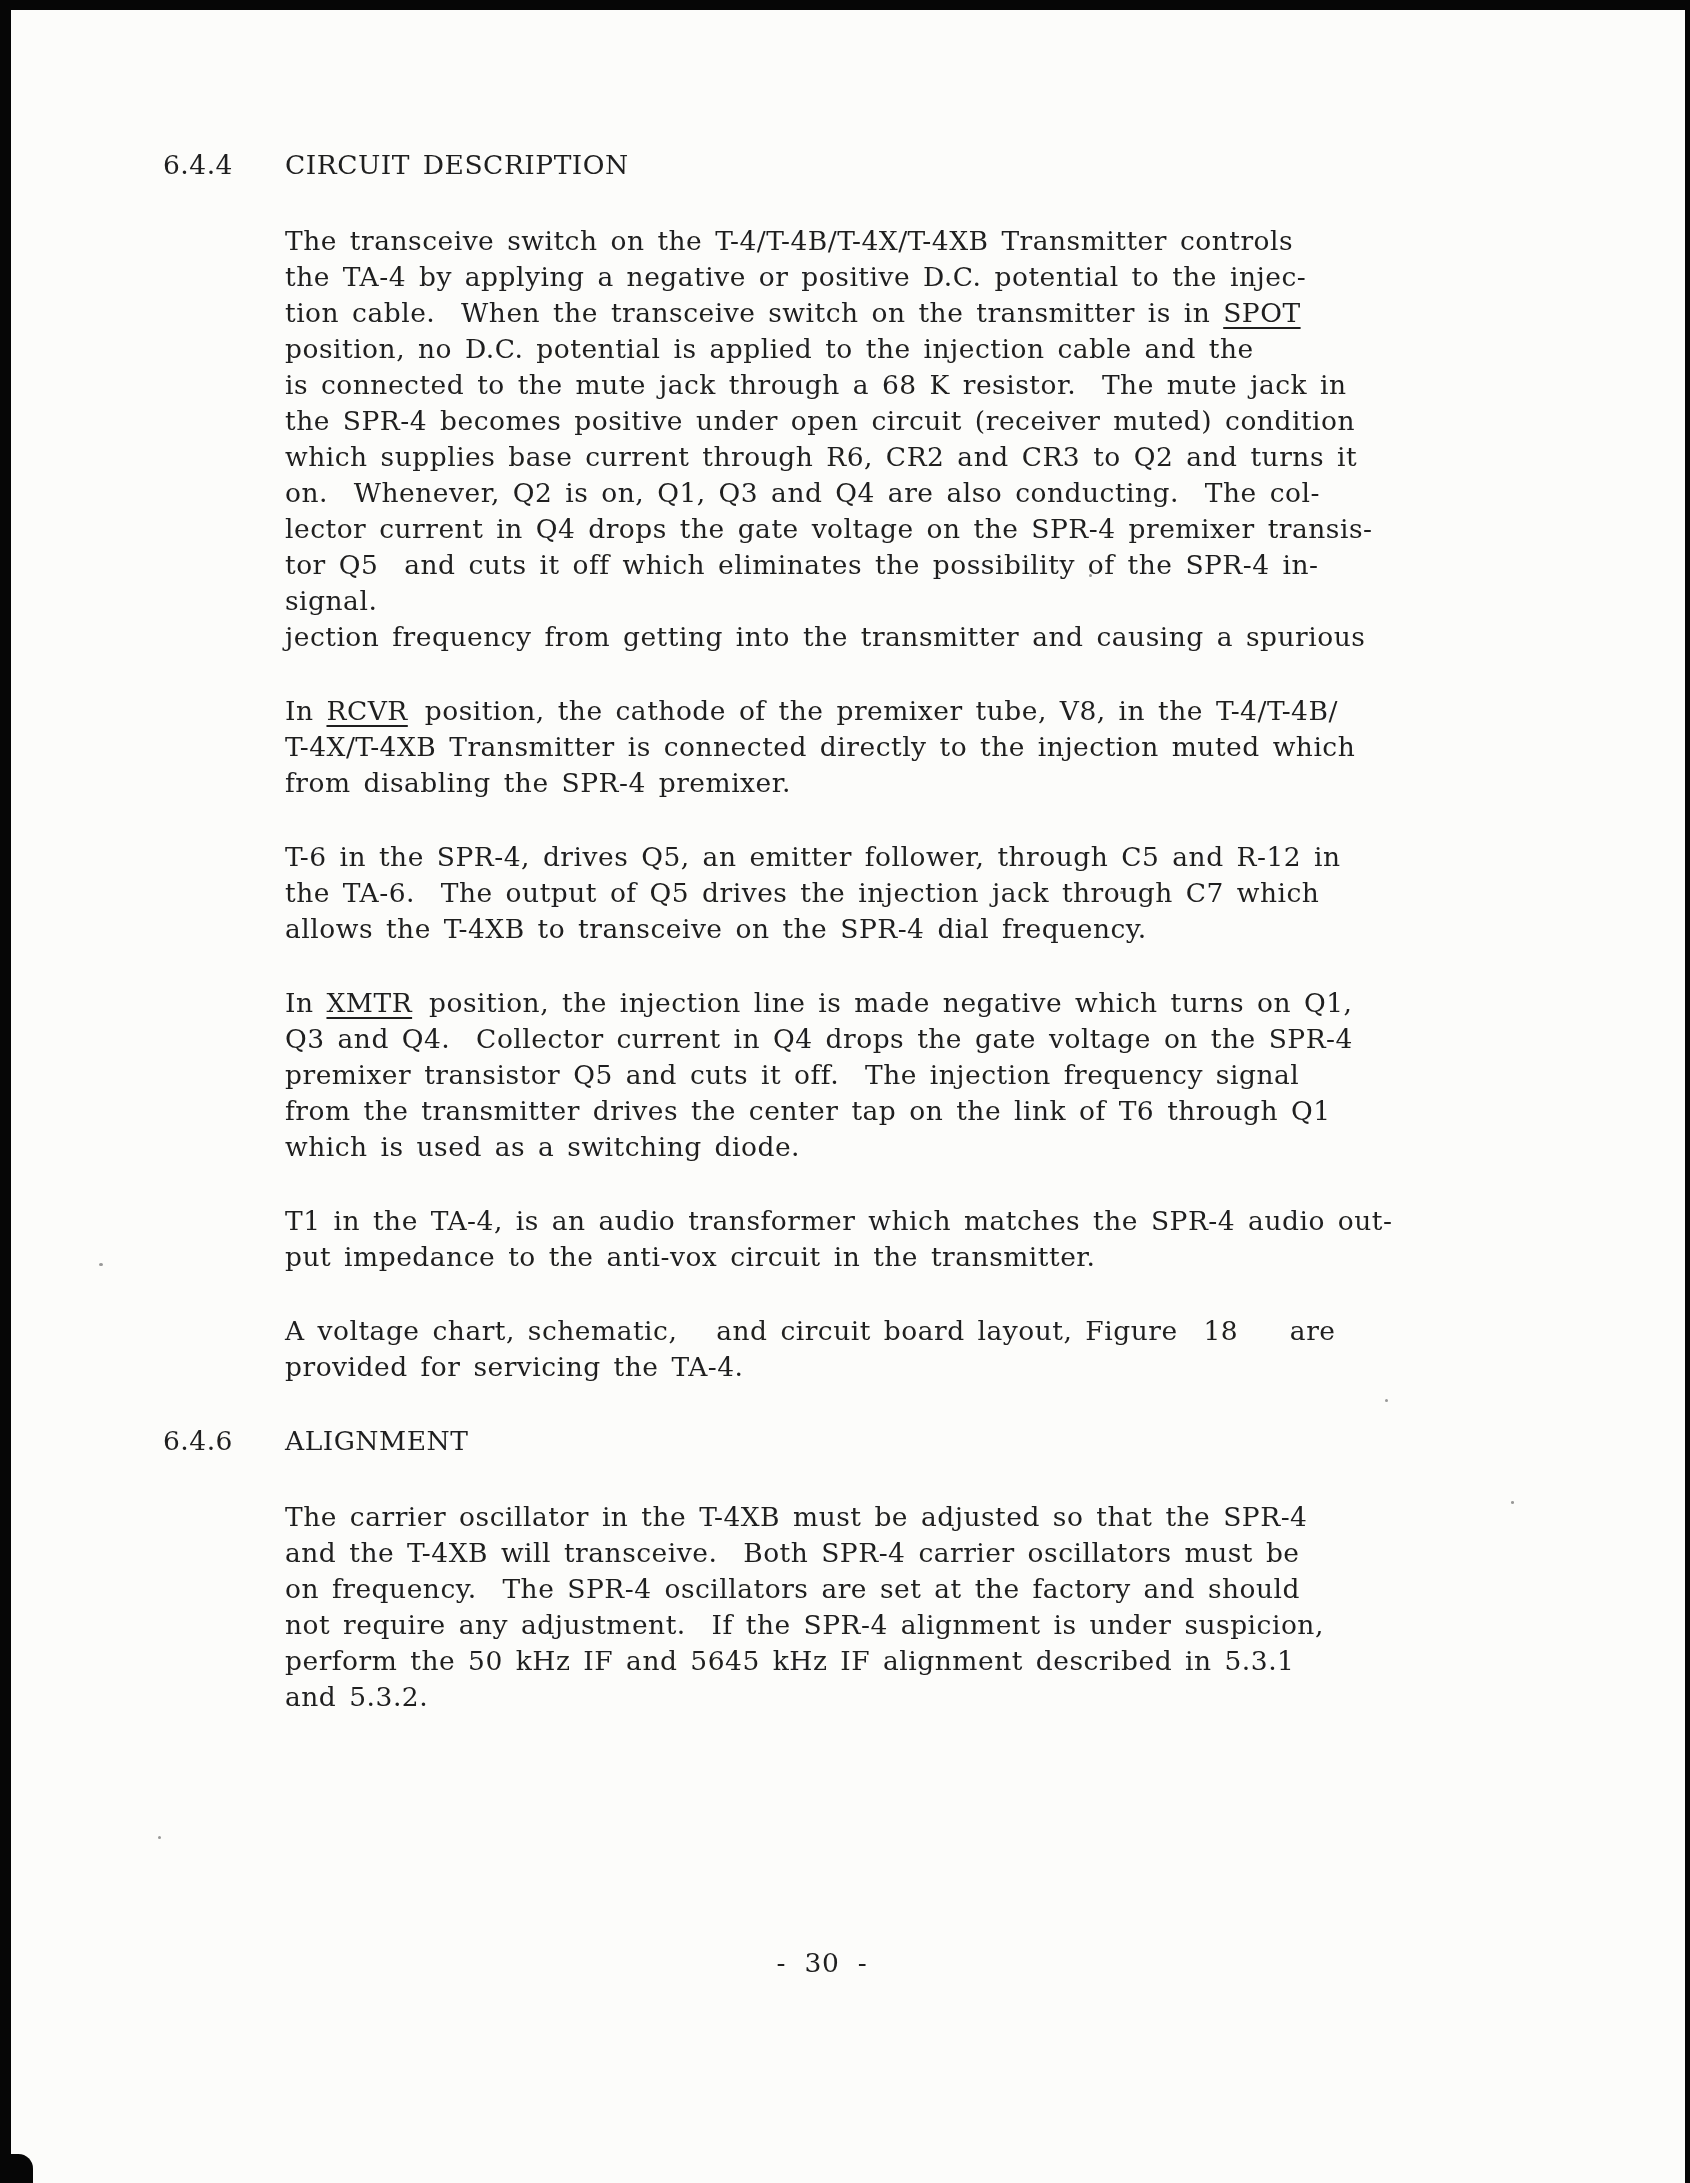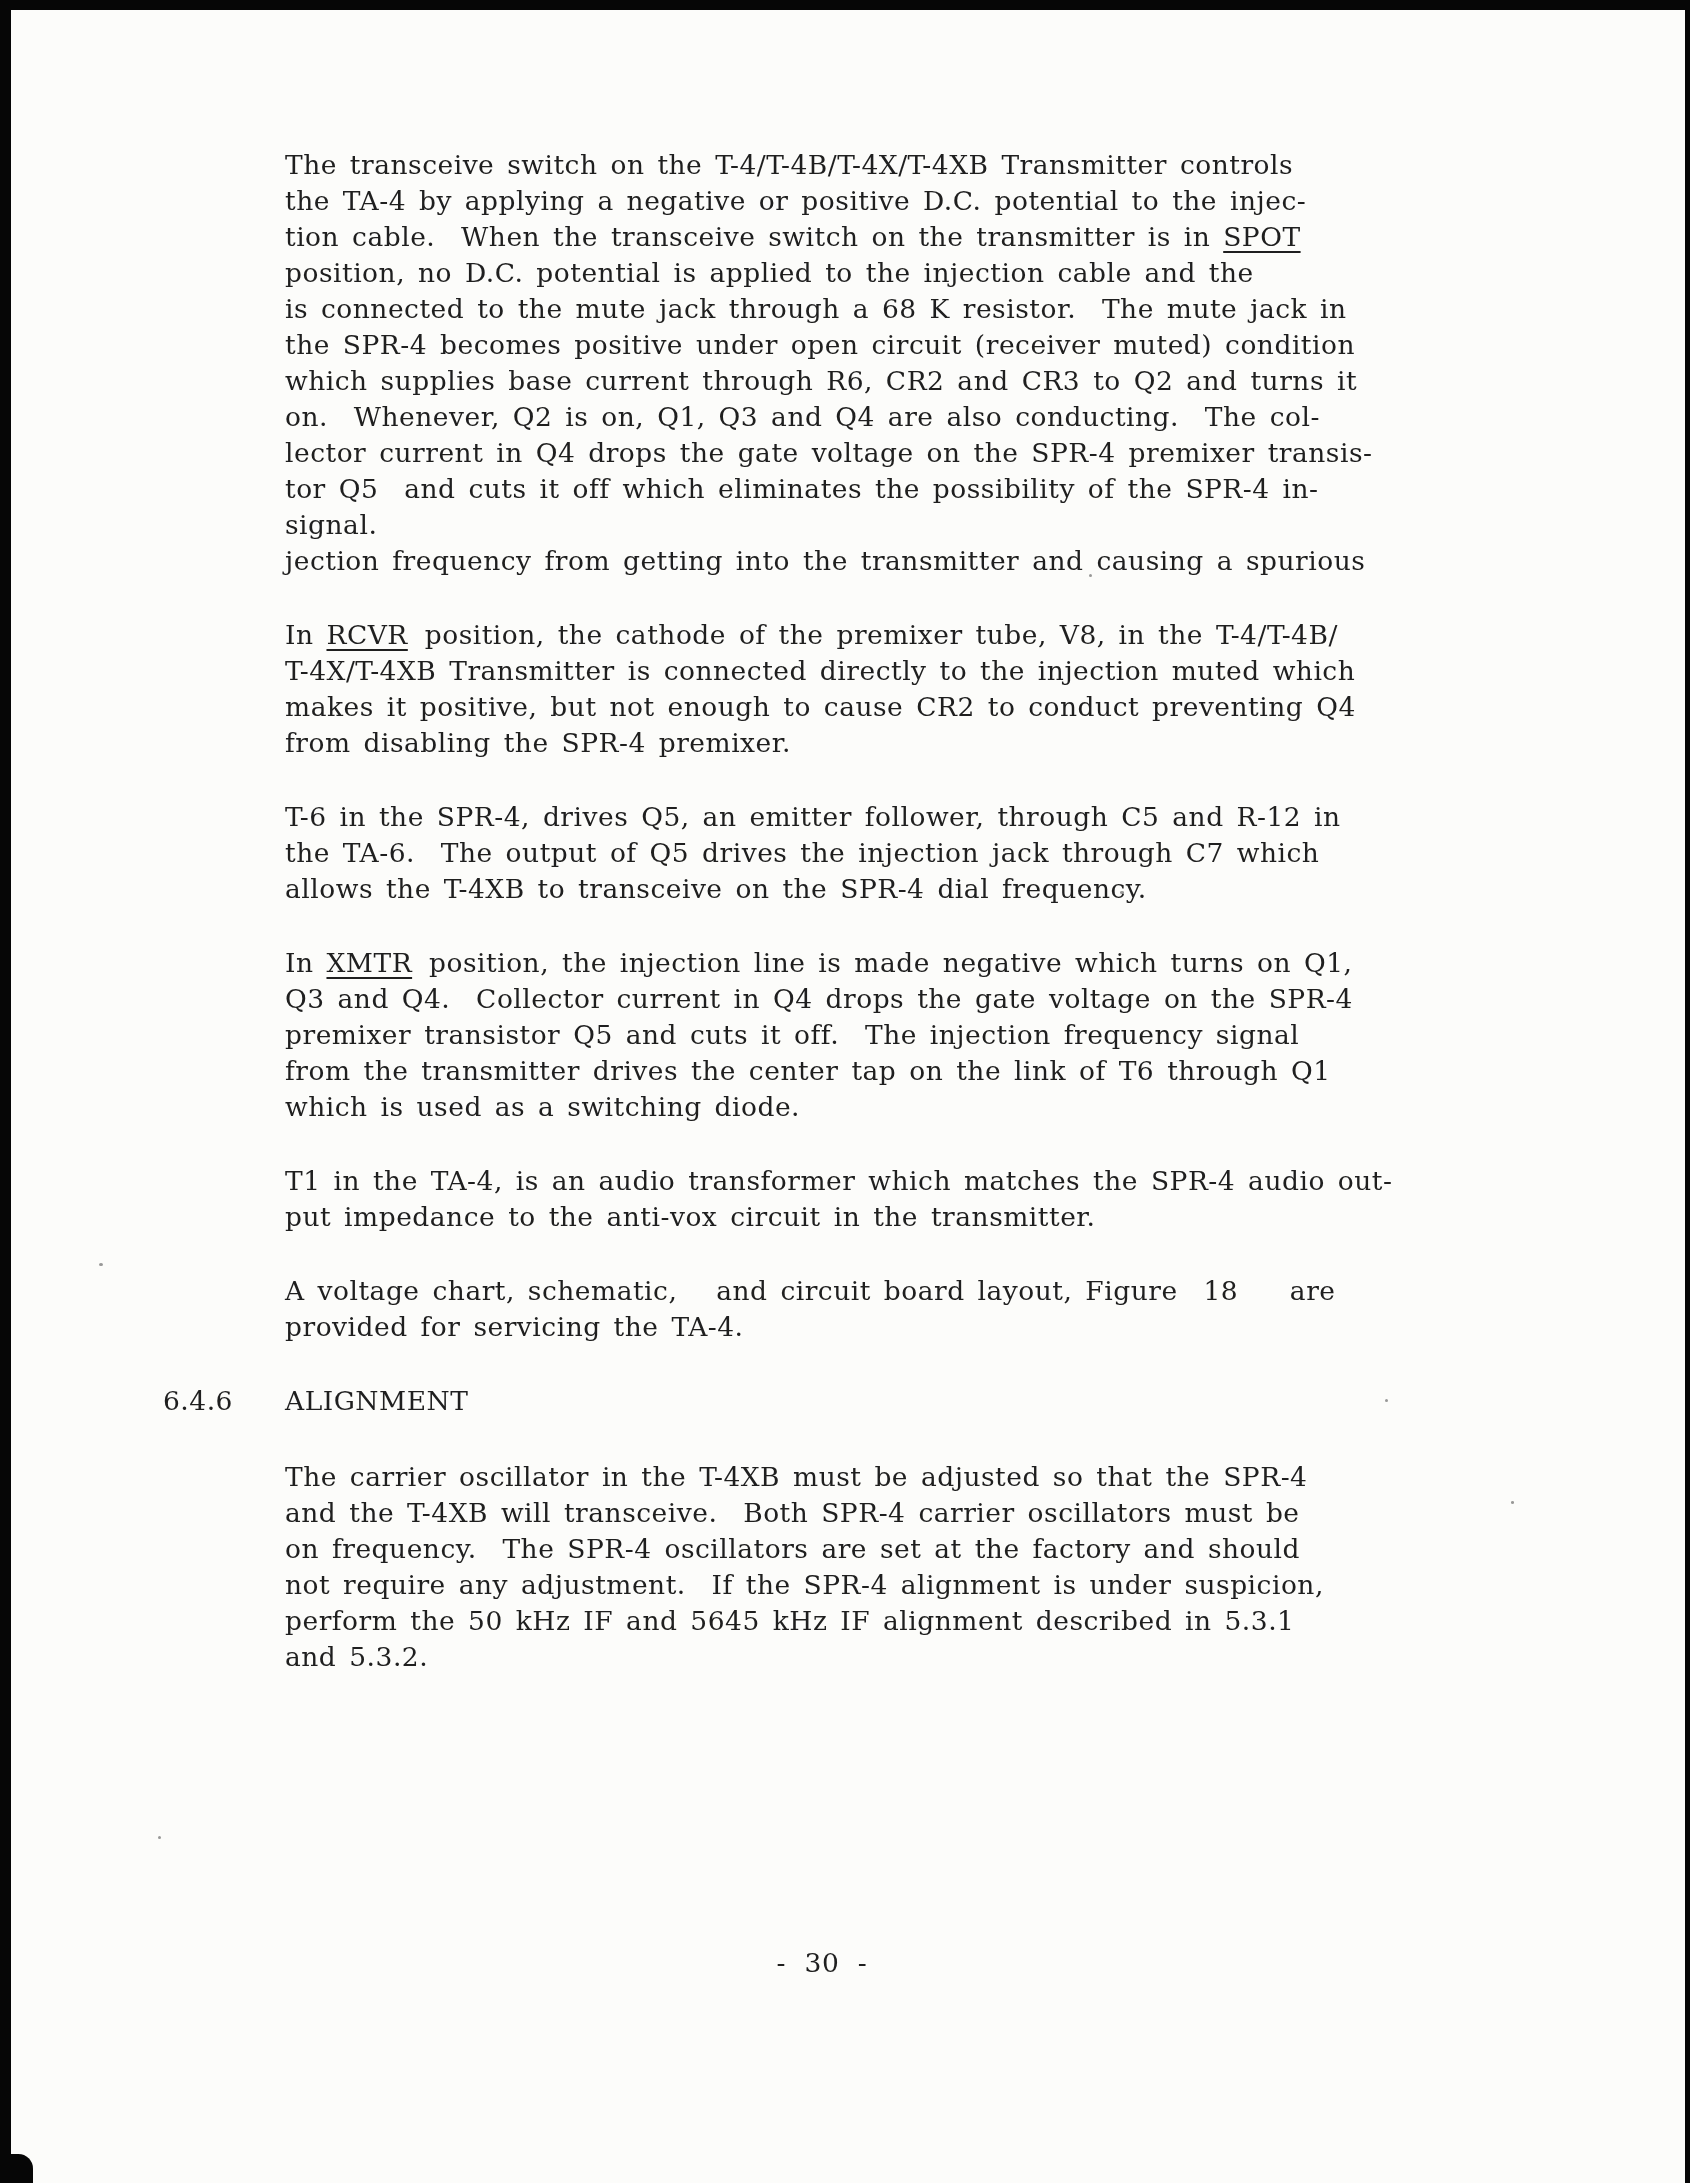--- a/index.html
+++ b/index.html
@@ -60,38 +60,38 @@
 
   <div class="scan-speck" style="left:1089px;top:574px;width:3.3px;height:3.3px;"></div>
   <div class="scan-speck" style="left:1120px;top:891px;width:4px;height:2.7px;"></div>
   <div class="scan-speck" style="left:99px;top:1263px;width:4px;height:3.3px;"></div>
   <div class="scan-speck" style="left:1385px;top:1399px;width:3.3px;height:3.3px;"></div>
   <div class="scan-speck" style="left:1511px;top:1501px;width:3.3px;height:2.7px;"></div>
   <div class="scan-speck" style="left:158px;top:1836px;width:3.3px;height:3.3px;"></div>
 
   <main class="content">
       <section class="section">
+        <div class="section-heading"><span class="section-number">6.4.4</span><span class="section-title">CIRCUIT DESCRIPTION</span></div>
         <div class="paragraph">
           <div class="line">The transceive switch on the T-4/T-4B/T-4X/T-4XB Transmitter controls</div>
           <div class="line">the TA-4 by applying a negative or positive D.C. potential to the injec-</div>
           <div class="line">tion cable.  When the transceive switch on the transmitter is in <span class="u">SPOT</span></div>
           <div class="line">position, no D.C. potential is applied to the injection cable and the</div>
           <div class="line">is connected to the mute jack through a 68 K resistor.  The mute jack in</div>
           <div class="line">the SPR-4 becomes positive under open circuit (receiver muted) condition</div>
           <div class="line">which supplies base current through R6, CR2 and CR3 to Q2 and turns it</div>
           <div class="line">on.  Whenever, Q2 is on, Q1, Q3 and Q4 are also conducting.  The col-</div>
           <div class="line">lector current in Q4 drops the gate voltage on the SPR-4 premixer transis-</div>
           <div class="line">tor Q5  and cuts it off which eliminates the possibility of the SPR-4 in-</div>
           <div class="line">signal.</div>
           <div class="line">jection frequency from getting into the transmitter and causing a spurious</div>
         </div>
         <div class="paragraph">
           <div class="line">In <span class="u">RCVR</span> position, the cathode of the premixer tube, V8, in the T-4/T-4B/</div>
           <div class="line">T-4X/T-4XB Transmitter is connected directly to the injection muted which</div>
-          <div class="line">makes it positive, but not enough to cause CR2 to conduct preventing Q4</div>
           <div class="line">from disabling the SPR-4 premixer.</div>
         </div>
         <div class="paragraph">
           <div class="line">T-6 in the SPR-4, drives Q5, an emitter follower, through C5 and R-12 in</div>
           <div class="line">the TA-6.  The output of Q5 drives the injection jack through C7 which</div>
           <div class="line">allows the T-4XB to transceive on the SPR-4 dial frequency.</div>
         </div>
         <div class="paragraph">
           <div class="line">In <span class="u">XMTR</span> position, the injection line is made negative which turns on Q1,</div>
           <div class="line">Q3 and Q4.  Collector current in Q4 drops the gate voltage on the SPR-4</div>

